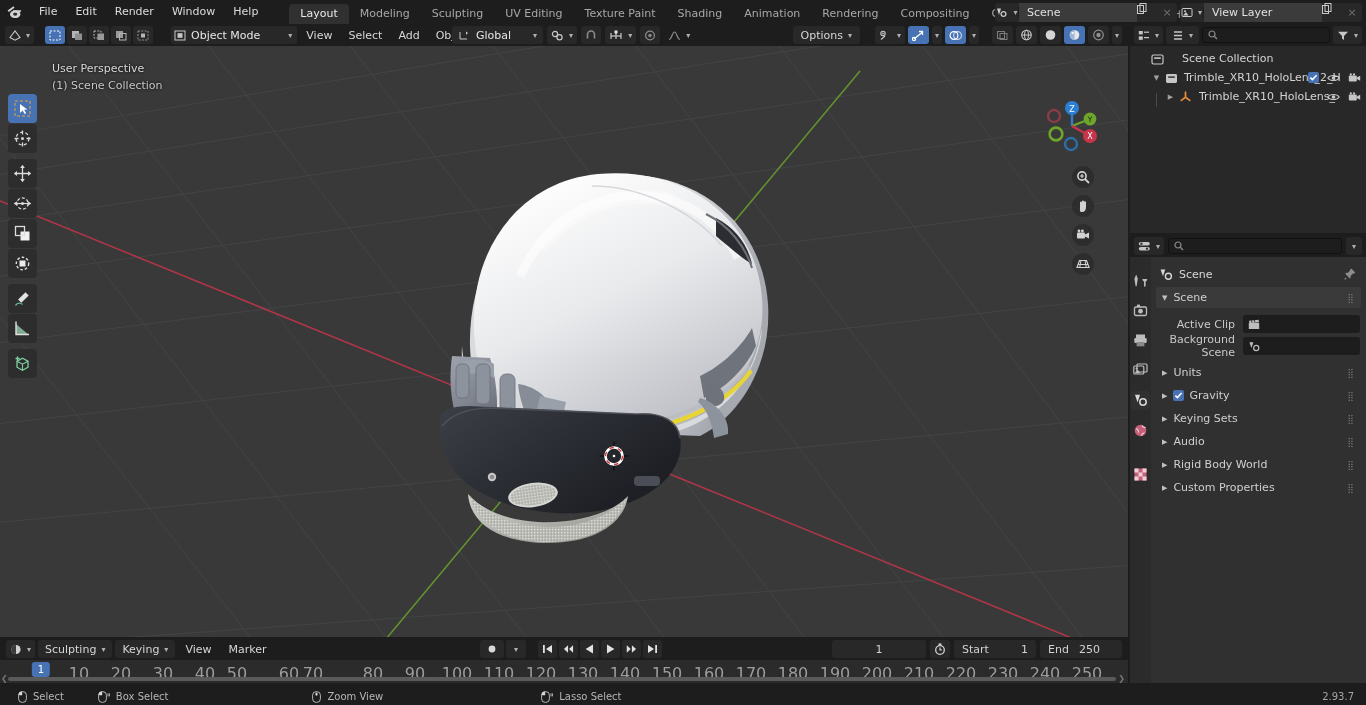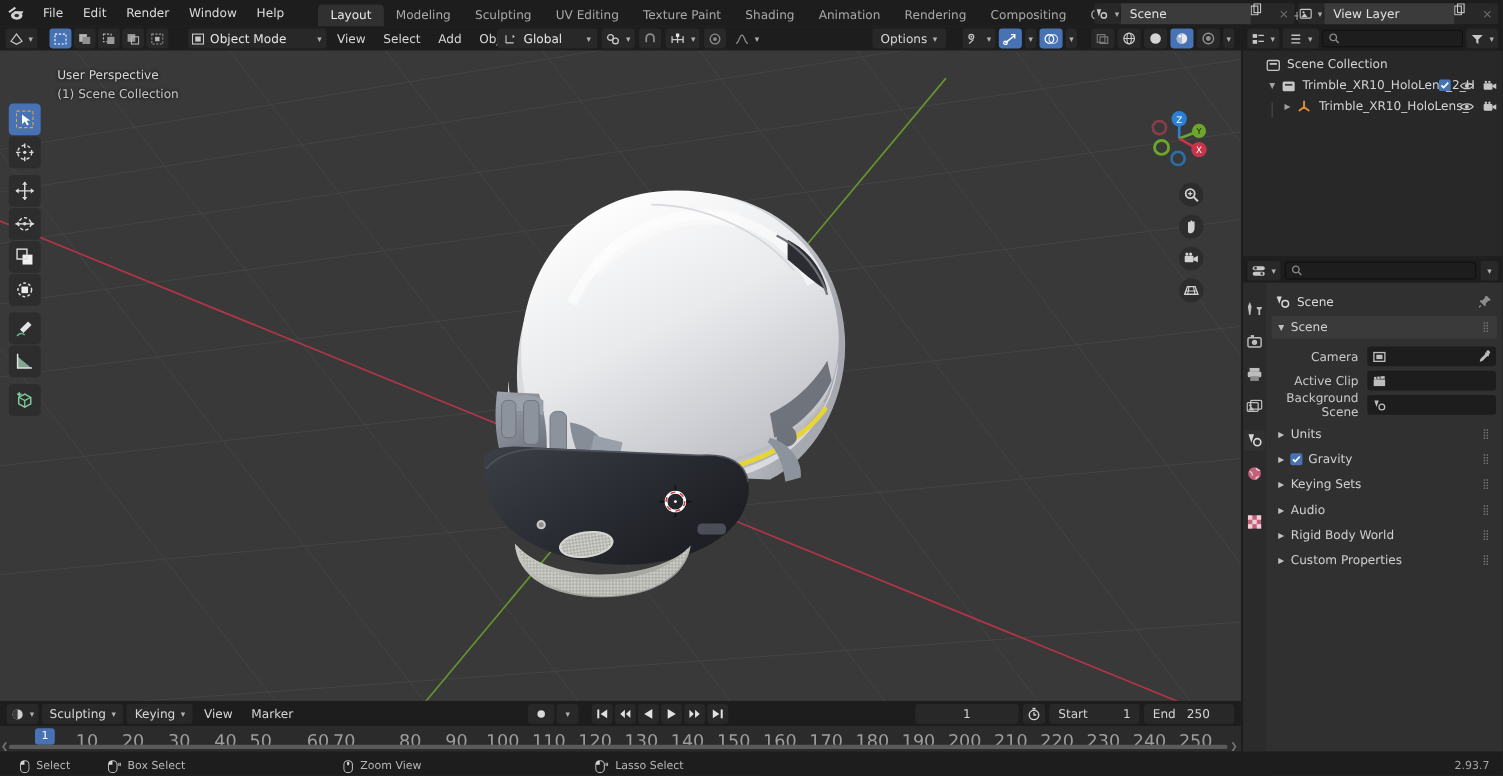--- a/index.html
+++ b/index.html
@@ -643,21 +643,21 @@
     <div style="padding-top:3px;position:relative">
 
       <div class="olrow">
         <span class="tri"></span>
         <span class="ic">
           <svg width="13" height="12" viewBox="0 0 13 12">
               <rect x="1" y="2" width="11" height="9" rx="1.4" fill="none" stroke="#c6c6c6" stroke-width="1.2"></rect>
               <rect x="3.2" y="4.3" width="6.6" height="1.6" fill="#c6c6c6"></rect>
             </svg>
         </span>
-        <span style="margin-left:4px">Scene Collection</span>
+        <span style="margin-left:16px">Scene Collection</span>
       </div>
 
       <div class="olrow" style="padding-left:20px">
         <span class="tri">▼</span>
         <span class="ic">
           <svg width="13" height="12" viewBox="0 0 13 12">
               <rect x="1" y="2" width="11" height="9" rx="1.4" fill="#c6c6c6"></rect>
               <rect x="3.2" y="4.3" width="6.6" height="1.6" fill="#3a3a3a"></rect>
             </svg>
         </span>
@@ -811,37 +811,20 @@
         </span>
       </div>
 
       <div class="panel-hdr">
         <span class="tri">▼</span>
         <span>Scene</span>
         <span class="dots">⣿</span>
       </div>
 
       <div style="padding-top:4px">
-        <div class="prow">
-          <div class="plabel">Camera</div>
-          <div class="pfield">
-            <span style="display:flex">
-              <svg width="12" height="11" viewBox="0 0 12 11">
-                  <rect x="1" y="1.5" width="10" height="8" fill="none" stroke="#bdbdbd" stroke-width="1.2"></rect>
-                  <rect x="3.2" y="3.5" width="5.6" height="4" fill="#bdbdbd"></rect>
-                </svg>
-            </span>
-            <span style="flex:1"></span>
-            <span style="display:flex">
-              <svg width="12" height="12" viewBox="0 0 12 12">
-                  <path d="M8.4 0.8a2 2 0 012.8 2.8l-1 1 .6.6-1 1-.6-.6-4.6 4.6-2.4.6.6-2.4L7.4 3.8l-.6-.6 1-1 .6.6z" fill="#bdbdbd"></path>
-                </svg>
-            </span>
-          </div>
-        </div>
         <div class="prow">
           <div class="plabel">Active Clip</div>
           <div class="pfield">
             <span style="display:flex">
               <svg width="12" height="11" viewBox="0 0 12 11">
                   <rect x="0.8" y="4" width="10.4" height="6" fill="#bdbdbd"></rect>
                   <path d="M1 1.8l9.6-1 .5 2.4-9.7 1z" fill="#bdbdbd"></path>
                   <path d="M3.4 1.3l.5 2.4M6.4 1l.5 2.4" stroke="#333" stroke-width="0.9"></path>
                 </svg>
             </span>

